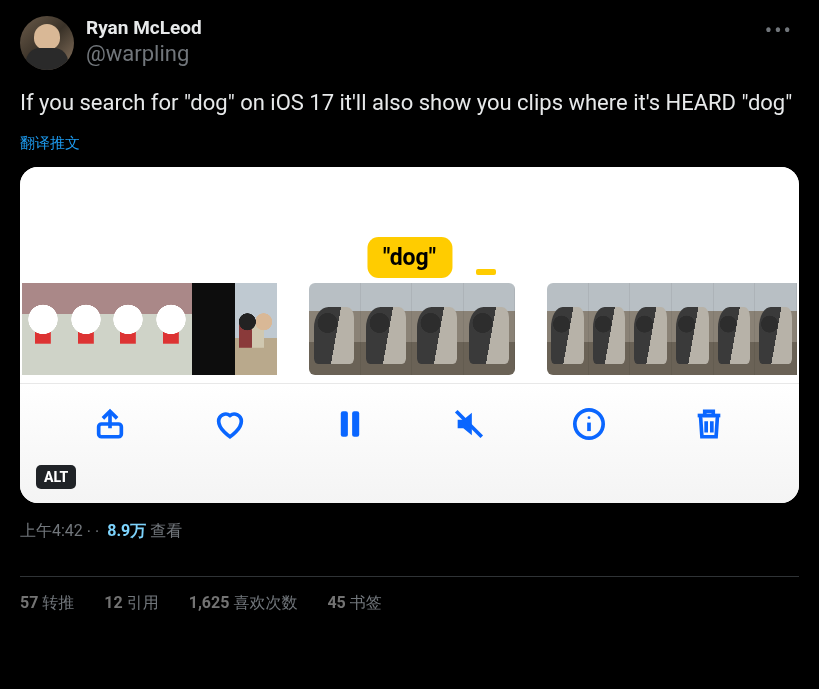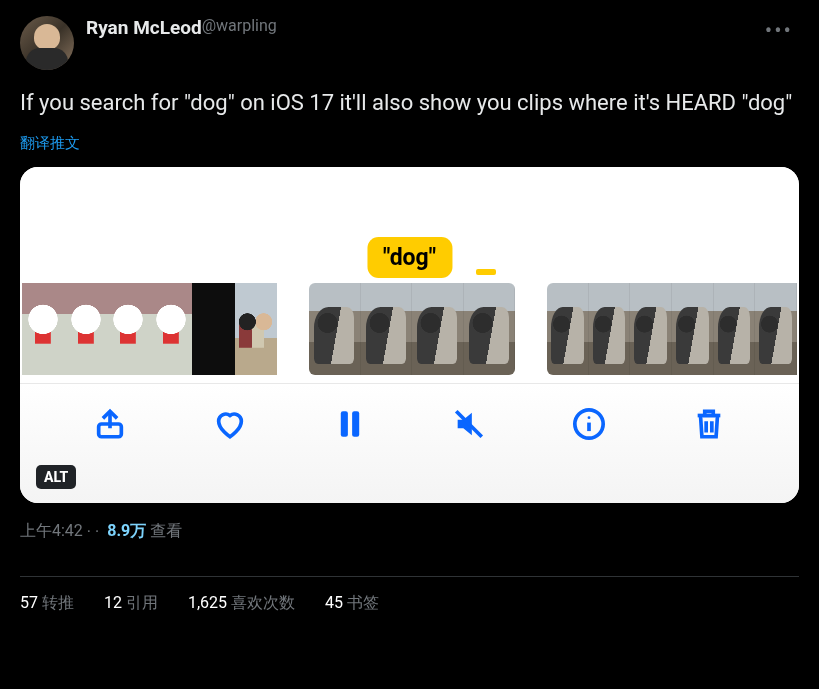--- a/index.html
+++ b/index.html
@@ -38,23 +38,23 @@
     border-radius: 50% 50% 45% 45%;
   }
   .avatar::after {
     content: "";
     position: absolute;
     bottom: -6px; left: 6px;
     width: 42px; height: 28px;
     background: #2a2a2a;
     border-radius: 14px 14px 0 0;
   }
-  .name-block { display: flex; flex-direction: row; line-height: 1.25; }
+  .name-block { display: flex; flex-direction: column; line-height: 1.25; }
   .display-name { font-weight: 700; font-size: 19px; color: #e7e9ea; }
-  .handle { font-size: 16px; color: #71767b; }
+  .handle { font-size: 22px; color: #71767b; }
   .more-btn {
     position: absolute; right: 0; top: 0;
     color: #71767b; font-size: 22px; letter-spacing: 2px;
     cursor: pointer; padding: 2px 6px;
   }
   .body-text { margin-top: 18px; font-size: 22px; line-height: 1.35; color: #e7e9ea; }
   .translate-link { margin-top: 16px; color: #1d9bf0; font-size: 15px; cursor: pointer; }
   .media-card {
     margin-top: 14px;
     background: #fff;
@@ -191,21 +191,21 @@
     border-bottom: 1px solid #2f3336;
   }
   .meta-row .views-count { color: #7dd3fc; font-weight: 700; margin-left: 4px; }
   .stats-row {
     display: flex;
     gap: 30px;
     font-size: 16px;
     color: #71767b;
     padding: 16px 0;
   }
-  .stats-row .stat .count { color: #ffffff; font-weight: 400; margin-right: 4px; }
+  .stats-row .stat .count { color: #737373; font-weight: 700; margin-right: 4px; }
 </style>
 </head>
 <body>
 
 <div class="tweet">
 
   <div class="header">
     <div class="avatar"></div>
     <div class="name-block">
       <span class="display-name">Ryan McLeod</span>

